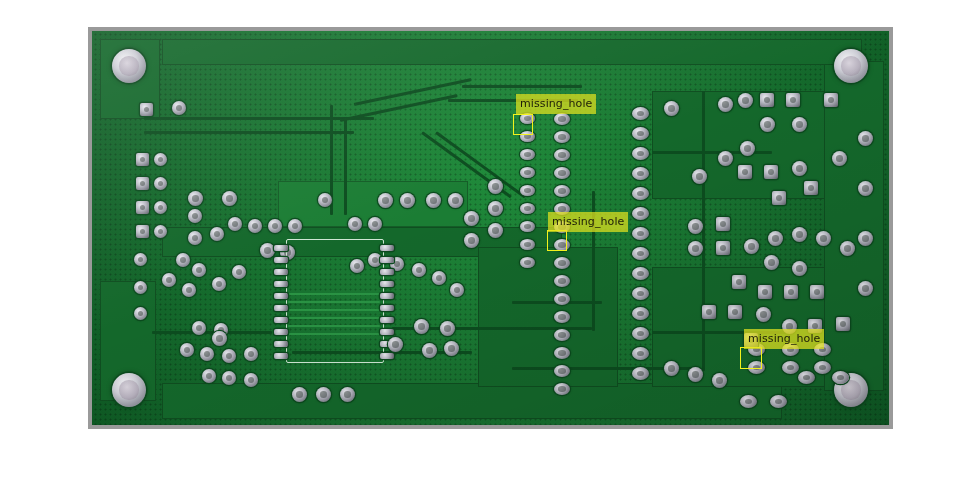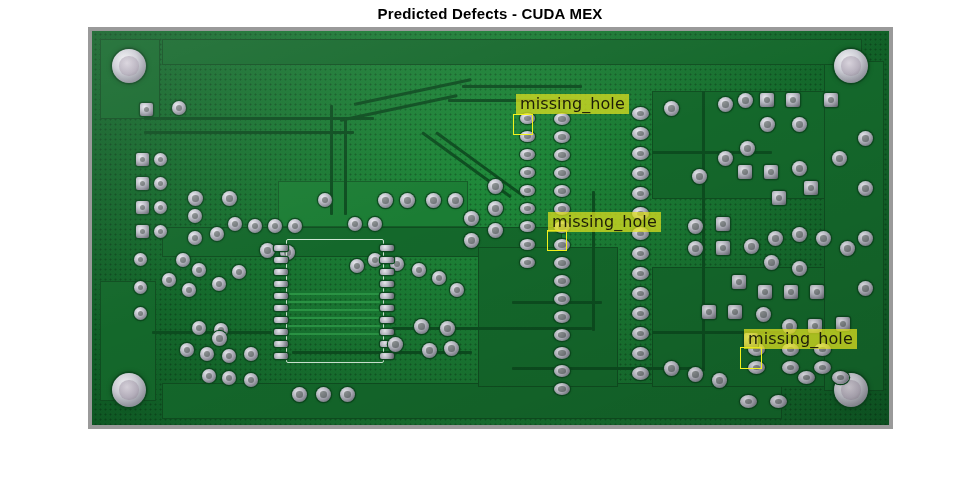--- a/index.html
+++ b/index.html
@@ -139,33 +139,32 @@
     position: absolute;
     border: 1.6px solid #f2f21c;
     box-sizing: border-box;
     background: transparent;
   }
   .det-label {
     position: absolute;
     background: rgba(226,226,30,0.72);
     color: #1d1d08;
     font-family: "DejaVu Sans", sans-serif;
-    font-size: 16px;
+    font-size: 11px;
     line-height: 17px;
     padding: 1px 4px 2px 4px;
     white-space: nowrap;
     letter-spacing: 0.1px;
   }
 </style>
 </head>
 <body>
 
 <div id="figure">
 
-  <div id="figure-title">Predicted Defects - CUDA MEX</div>
 
   <div id="image-frame">
 
     <div id="pcb-board">
 
       <div id="pcb-texture"></div>
 
       <div class="pour" style="left:8px;  top:8px;   width:60px;  height:80px;"></div>
       <div class="pour" style="left:8px;  top:250px; width:56px;  height:120px;"></div>
       <div class="pour" style="left:70px; top:196px; width:400px; height:30px;"></div>

